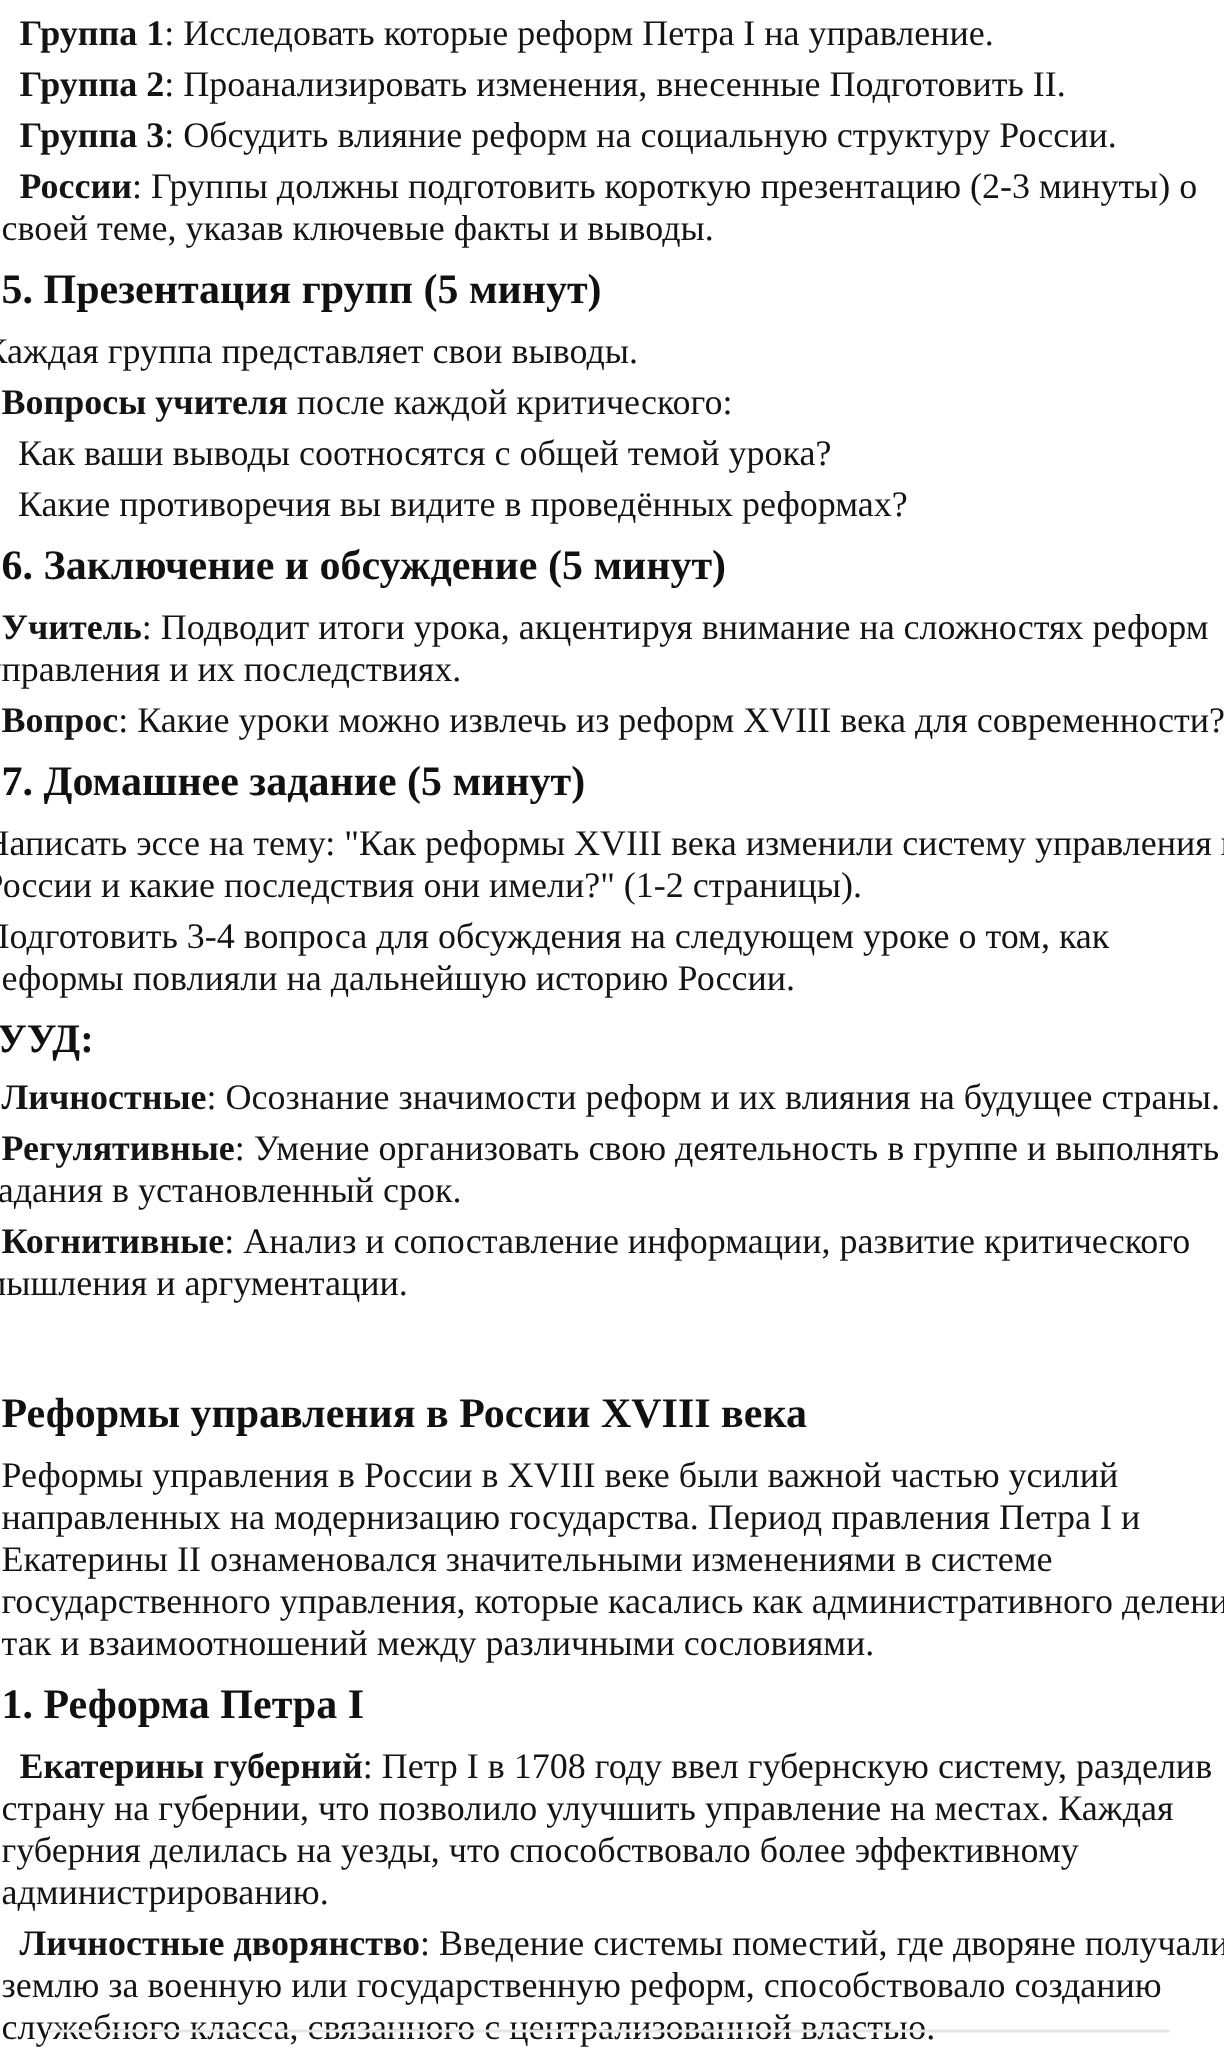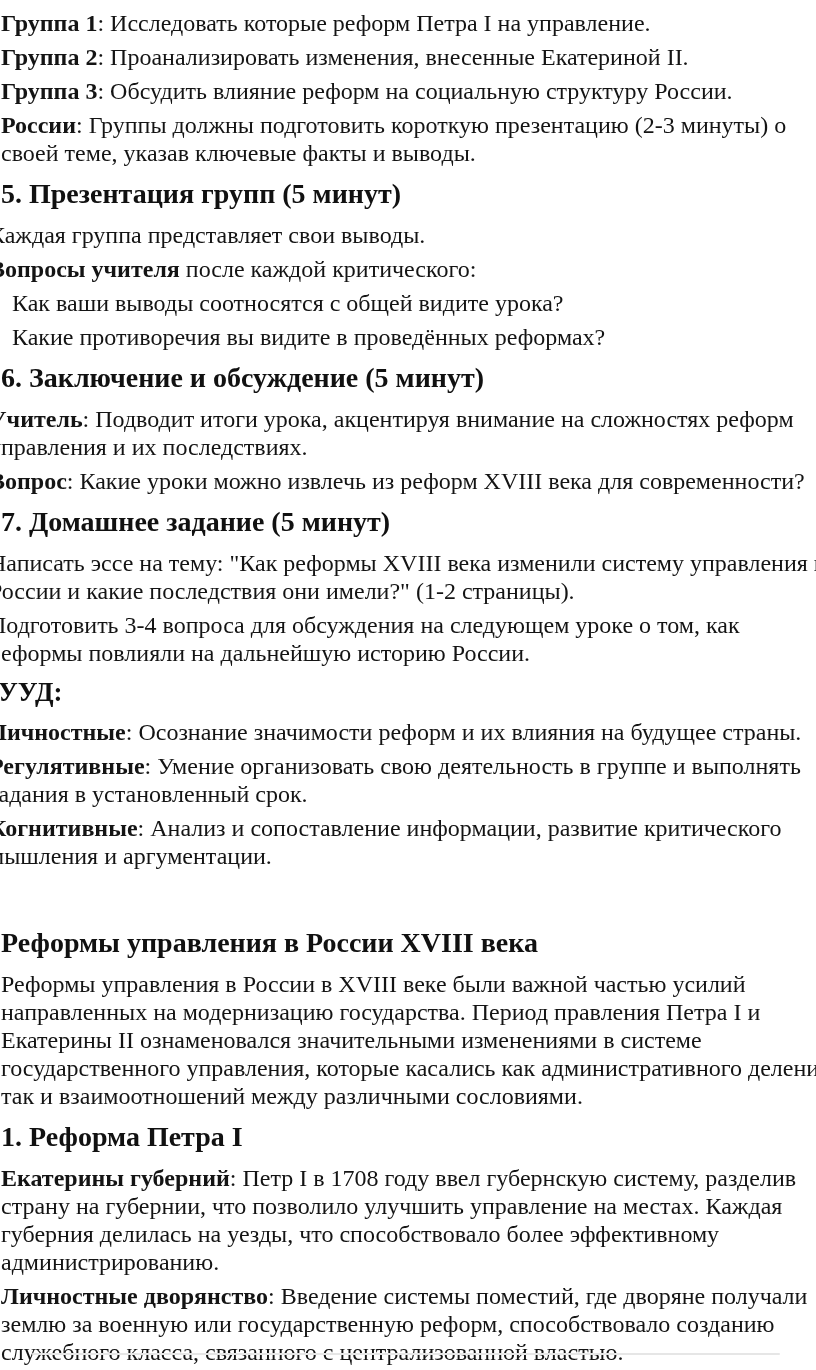--- a/index.html
+++ b/index.html
@@ -37,51 +37,51 @@
     margin: 10px 0 11px;
     padding-left: 12px;
     color: #111111;
   }
   .h.big-gap { margin-top: 56px; }
   .h.uud {
     font-size: 27px;
     padding-left: 9px;
     margin: 9px 0;
   }
-  b.lead { font-weight: bold; }
+  b.lead { font-weight: bold; padding-left: 12px; }
   .artifact-line {
     position: absolute;
     top: 1353px;
     left: 32px;
     width: 748px;
     height: 2px;
     background: #e6e6e6;
     border-radius: 1px;
   }
 </style>
 </head>
 <body>
 
 <div class="page">
 
   <p class="full"><b class="lead">Группа 1</b><span>: Исследовать которые реформ Петра I на управление.</span></p>
 
-  <p class="full"><b class="lead">Группа 2</b><span>: Проанализировать изменения, внесенные Екатериной II.</span></p>
+  <p class="full"><b class="lead">Группа 2</b><span>: Проанализировать изменения, внесенные Подготовить II.</span></p>
 
   <p class="full"><b class="lead">Группа 3</b><span>: Обсудить влияние реформ на социальную структуру России.</span></p>
 
   <p class="full"><b class="lead">России</b><span>: Группы должны подготовить короткую презентацию (2-3 минуты) о своей теме, указав ключевые факты и выводы.</span></p>
 
   <h2 class="h">5. Презентация групп (5 минут)</h2>
 
   <p><span>Каждая группа представляет свои выводы.</span></p>
 
   <p><b class="lead">Вопросы учителя</b><span> после каждой критического:</span></p>
 
-  <p class="q"><span>Как ваши выводы соотносятся с общей видите урока?</span></p>
+  <p class="q"><span>Как ваши выводы соотносятся с общей темой урока?</span></p>
 
   <p class="q"><span>Какие противоречия вы видите в проведённых реформах?</span></p>
 
   <h2 class="h">6. Заключение и обсуждение (5 минут)</h2>
 
   <p><b class="lead">Учитель</b><span>: Подводит итоги урока, акцентируя внимание на сложностях реформ управления и их последствиях.</span></p>
 
   <p><b class="lead">Вопрос</b><span>: Какие уроки можно извлечь из реформ XVIII века для современности?</span></p>
 
   <h2 class="h">7. Домашнее задание (5 минут)</h2>

